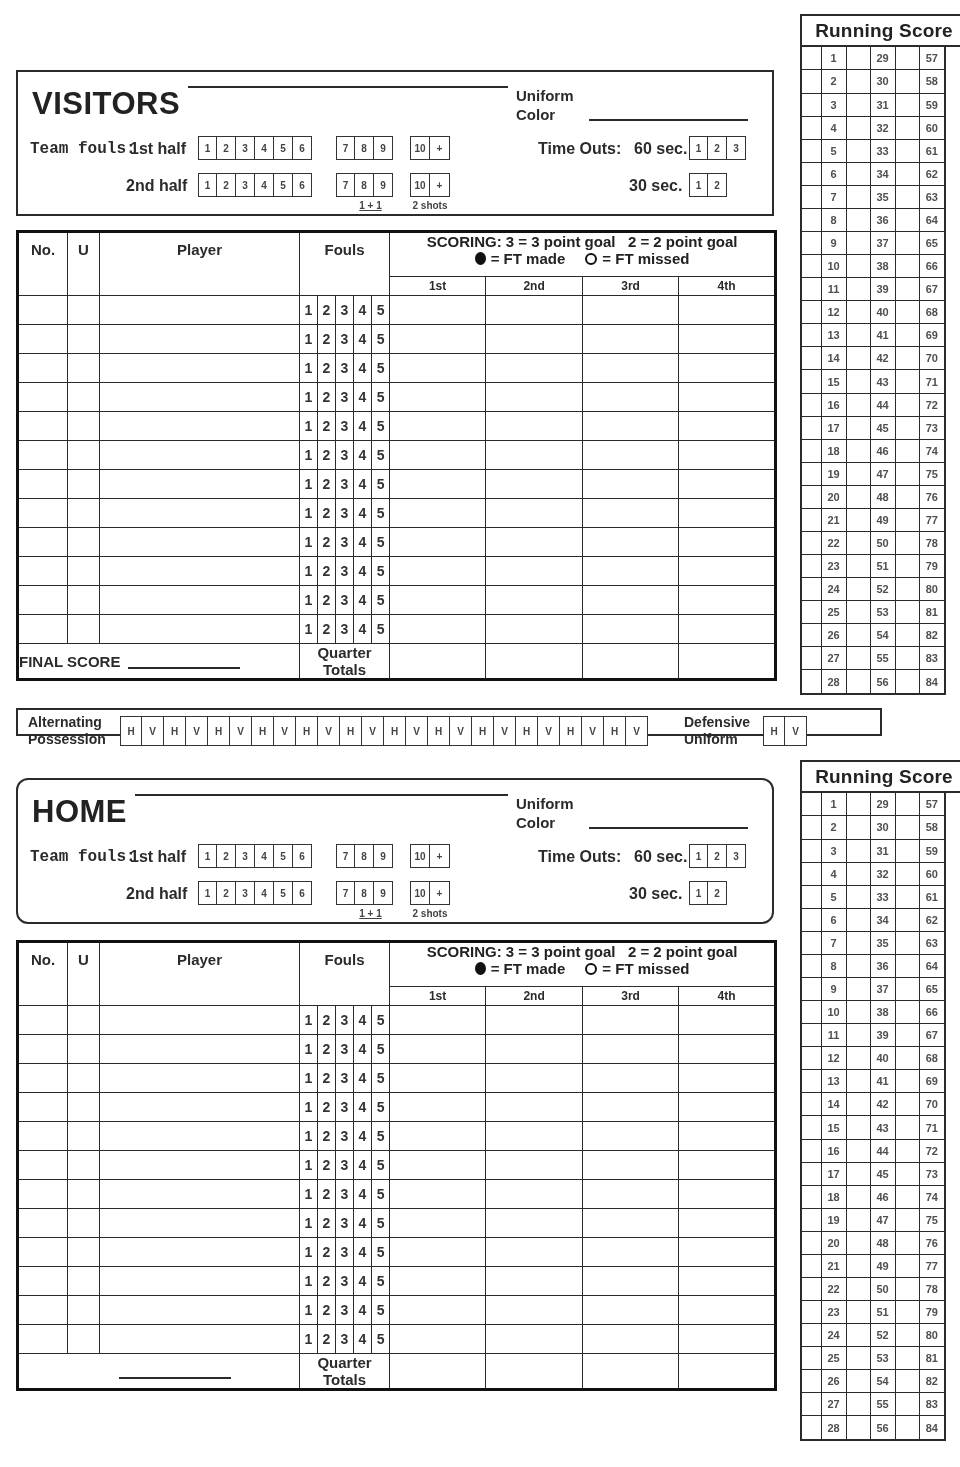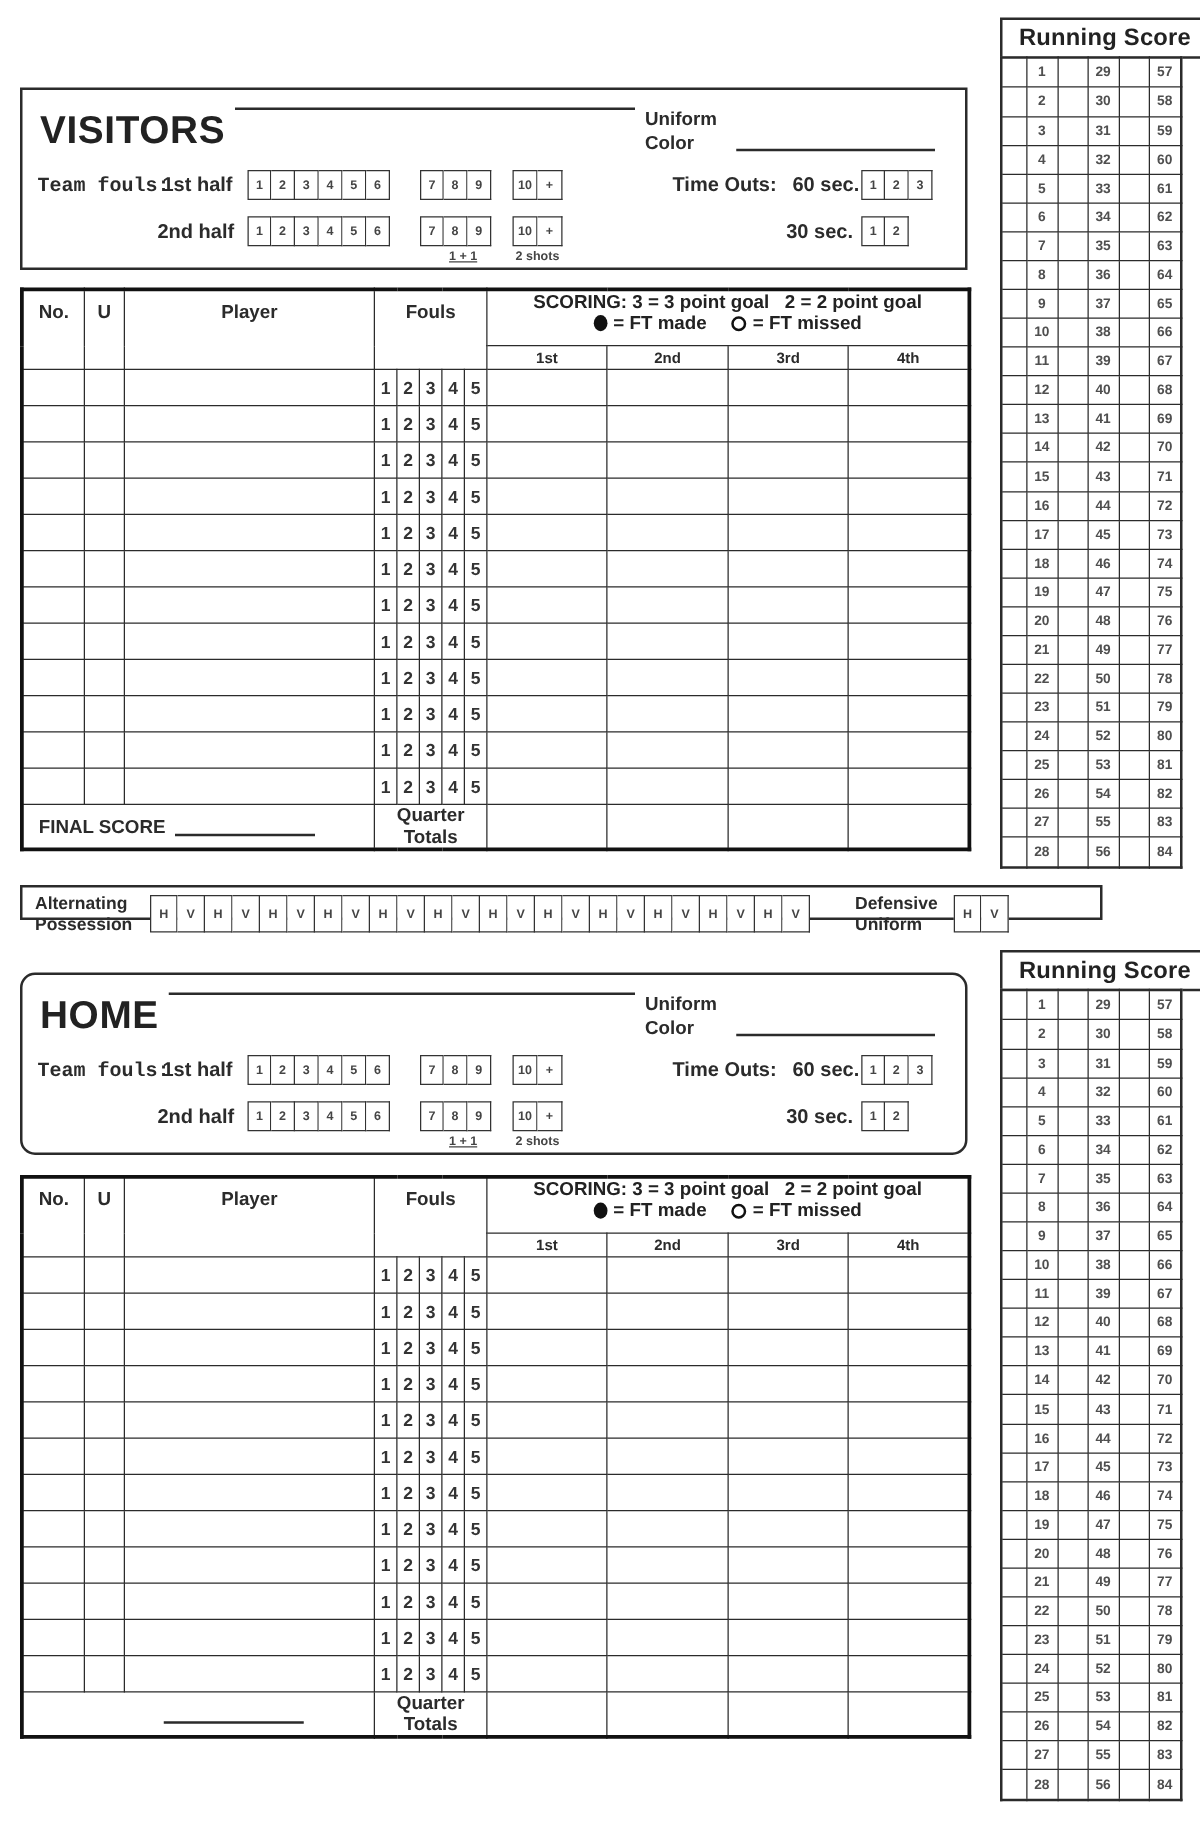--- a/index.html
+++ b/index.html
@@ -54,21 +54,21 @@
   .scoring-th { vertical-align:top; padding-top:3px; }
   .sline1 { font-size:15px; font-weight:700; white-space:pre; text-align:center; color:#222; }
   .sline2 { font-size:15px; font-weight:700; display:flex; align-items:center; justify-content:center; gap:5px; color:#222; }
   .dot-filled { width:11px; height:13px; border-radius:50%; background:#111; display:inline-block; }
   .dot-empty  { width:12px; height:12px; border:2px solid #111; border-radius:50%; display:inline-block; }
   .qrow th { height:19px; font-size:12px; font-weight:600; text-align:center; color:#2b2b2b; }
   .ptable tbody tr { height:29px; }
   .c-foul { font-size:14px; font-weight:600; text-align:center; color:#333; }
   .final-row { height:33px; }
   .final-left { padding-left:10px; }
-  .final-flex { display:flex; align-items:center;padding-left:12px; }
+  .final-flex { display:flex; align-items:center; }
   .fs-label { font-size:15px; font-weight:700; white-space:nowrap; }
   .score-line { display:inline-block; width:112px; height:15px; border-bottom:2px solid #2b2b2b; margin-left:8px; }
   #home-table .score-line { margin-left:100px; }
   .qt-cell { font-size:15px; font-weight:700; text-align:center; }
 
   
   #possession-box { position:absolute; left:16px; top:708px; width:866px; height:28px; border:2px solid #2b2b2b; background:#fff; }
   .pos-label { position:absolute; left:10px; top:4px; font-size:14px; font-weight:600; line-height:17px; color:#2b2b2b; }
   .def-label { position:absolute; left:666px; top:4px; font-size:14px; font-weight:600; line-height:17px; color:#2b2b2b; }
   .pstrip { position:absolute; display:flex; top:6px; }

